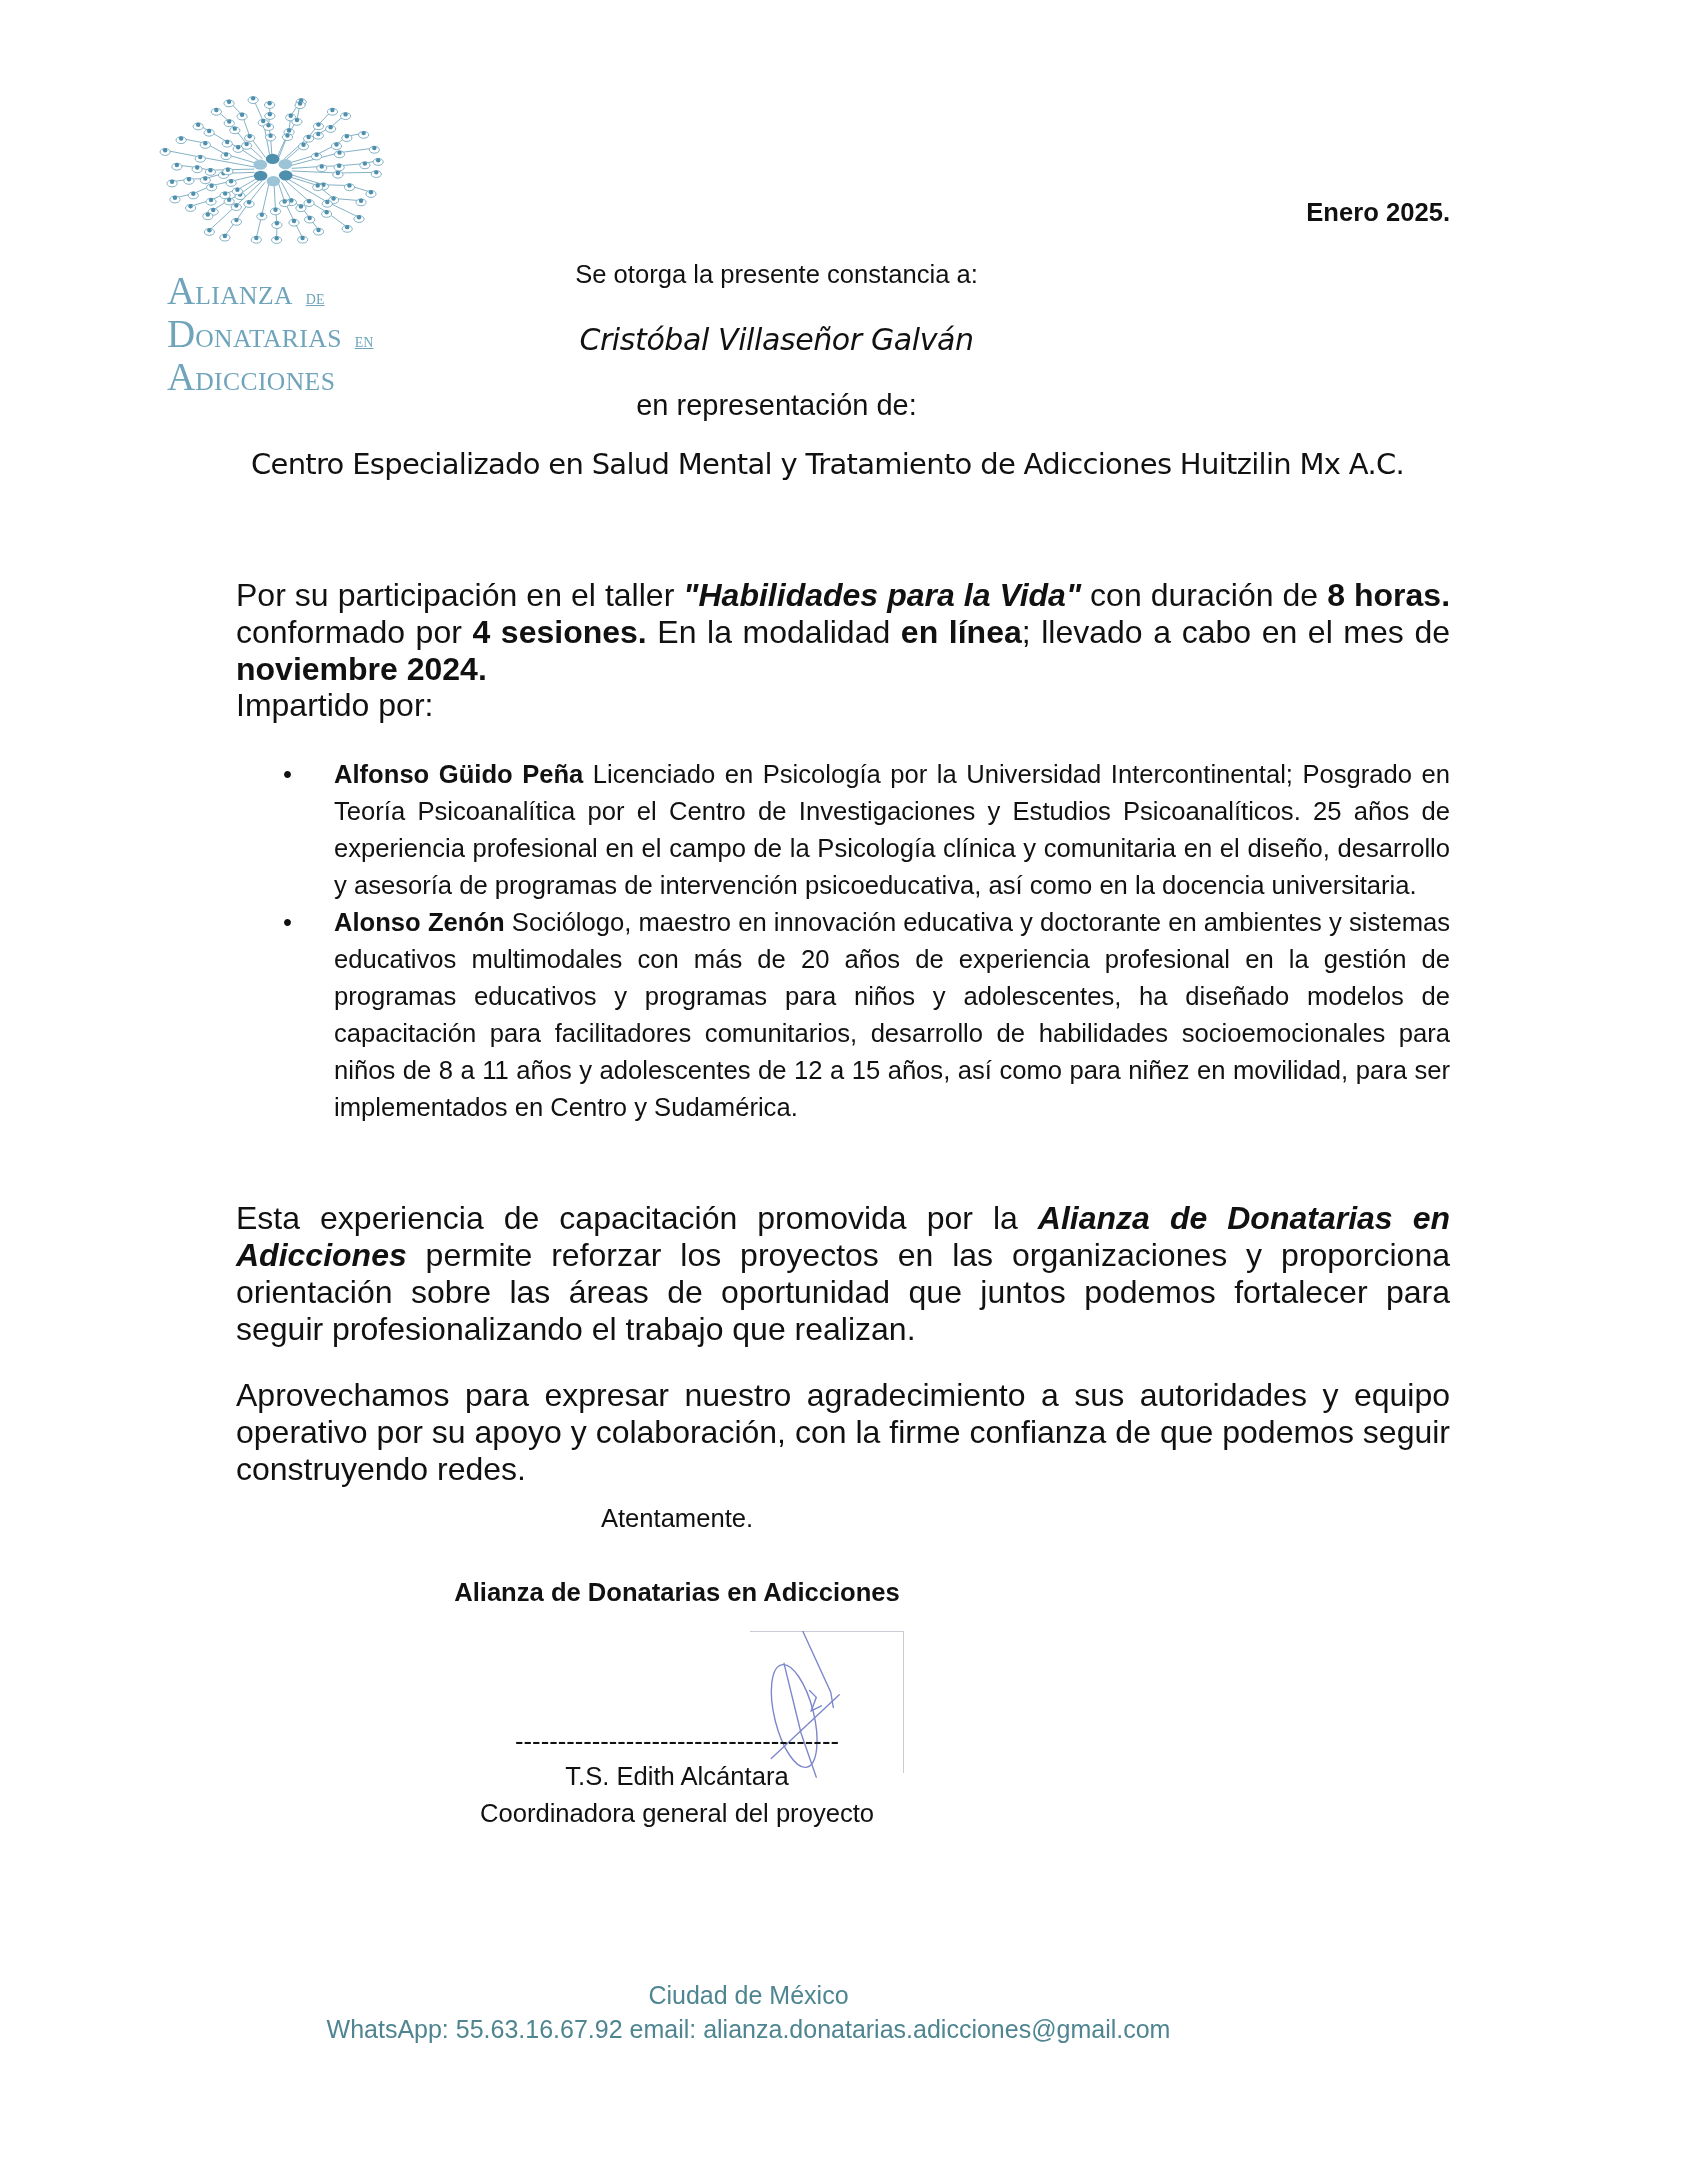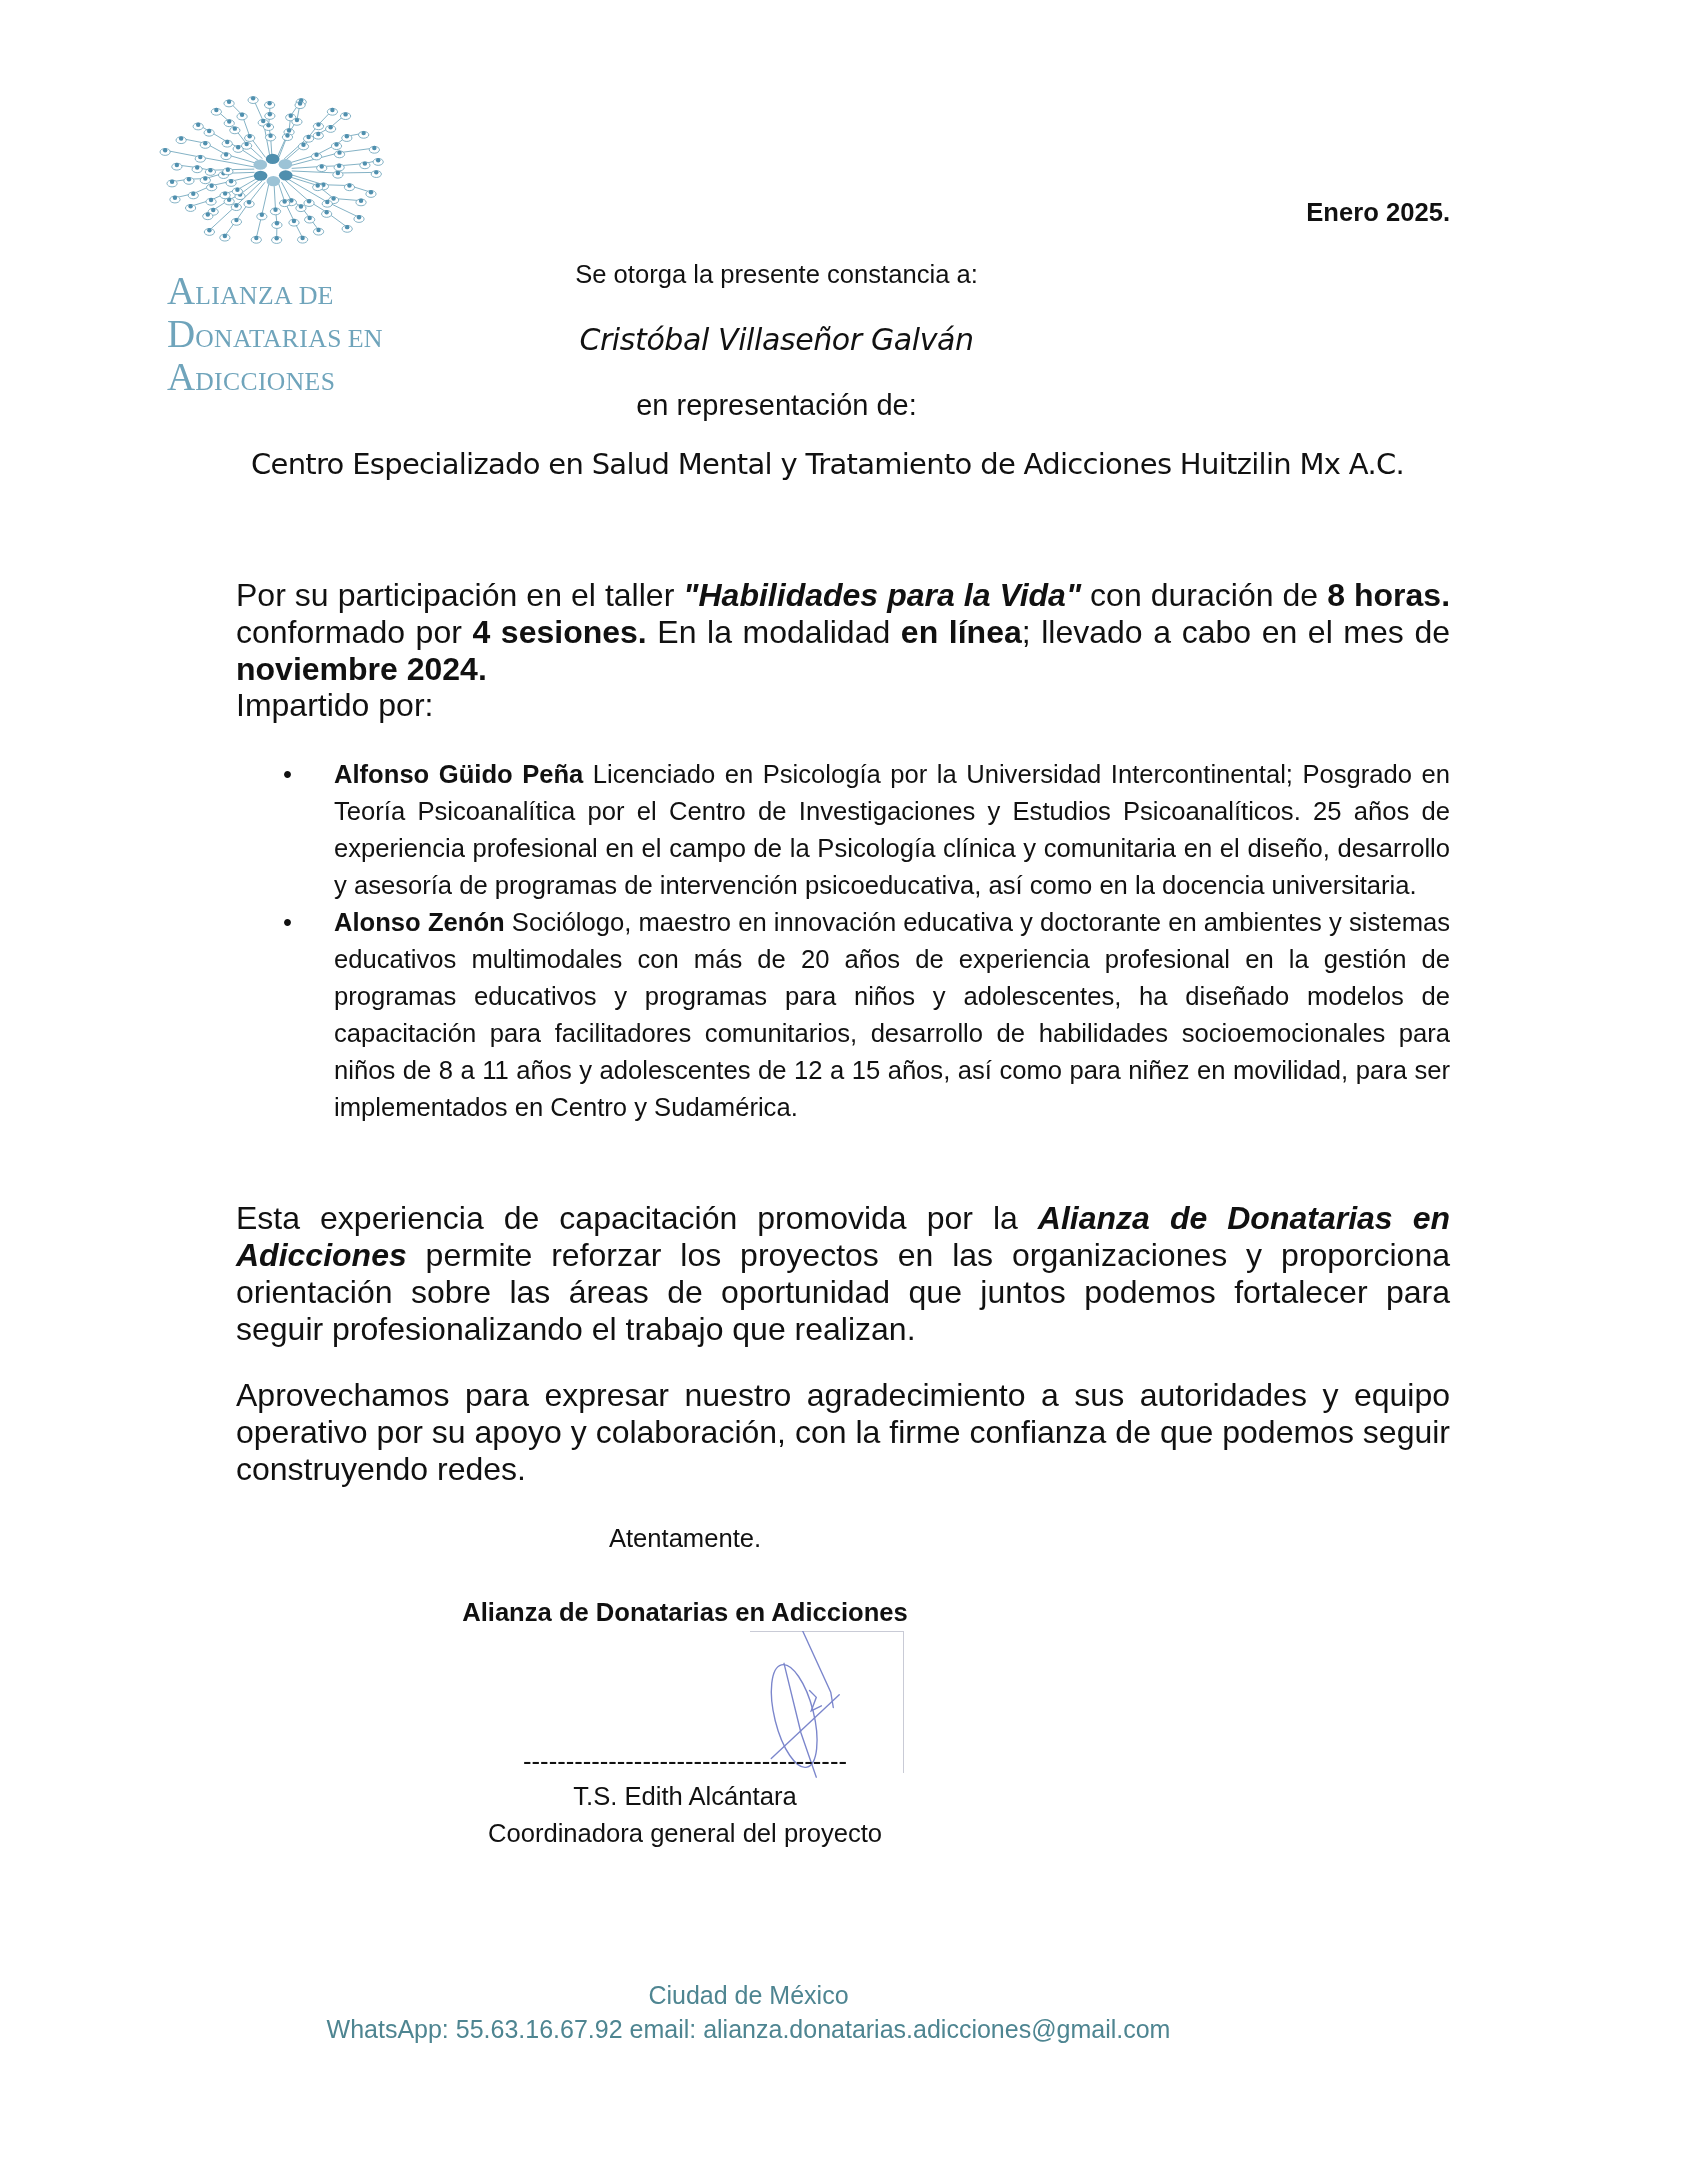--- a/index.html
+++ b/index.html
@@ -4,36 +4,36 @@
 <style>
   html, body { margin:0; padding:0; background:#ffffff; }
   body { width:1685px; height:2181px; position:relative; overflow:hidden;
          font-family:"Liberation Sans", "DejaVu Sans", sans-serif; color:#111; }
   .logo-net { position:absolute; left:145px; top:89px; width:256px; height:179px; }
   .logo-text { position:absolute; left:167px; top:274px; color:#6fa4bb;
                font-family:"Liberation Serif", "DejaVu Serif", serif; line-height:34px; }
   .logo-text .ln { display:block; white-space:nowrap; }
   .logo-text .big { font-size:39px; }
   .logo-text .sc { font-size:25.6px; letter-spacing:0.4px; }
-  .logo-text .tiny { font-size:26px; margin-left:6px; }
+  .logo-text .tiny { font-size:14px; margin-left:13px;text-decoration:underline; }
   .date { position:absolute; right:235px; top:198px; font-size:25.6px; font-weight:bold; }
   .center-line { position:absolute; left:0; width:1553px; text-align:center; }
   .l1 { top:260px; font-size:25.6px; }
   .l2 { top:322px; font-size:30px; font-family:"DejaVu Sans", sans-serif; letter-spacing:-0.4px;font-style:italic; }
   .l3 { top:389px; font-size:29px; }
   .l4 { top:447px; font-size:29px; font-family:"DejaVu Sans", sans-serif; letter-spacing:-0.7px; left:51px; }
   .body-text { position:absolute; left:236px; width:1214px; font-size:32px; line-height:37px; text-align:justify; }
   .p1 { top:577px; }
   .p-imp { top:687px; }
   .list { position:absolute; left:236px; width:1214px; top:756px; margin:0; padding:0; list-style:none; font-size:25.6px; line-height:37px; }
   .list li { position:relative; padding-left:98px; text-align:justify; margin:0; }
   .list li .bullet { position:absolute; left:47px; top:0; }
   .p3 { top:1200px; }
   .p4 { top:1377px; }
-  .sig-block { position:absolute; left:8px; width:1354px; text-align:center;margin-top:20px; }
+  .sig-block { position:absolute; left:0; width:1354px; text-align:center; }
   .atent { top:1504px; font-size:25.6px; }
   .org { top:1578px; font-size:25.6px; font-weight:bold; }
   .sig-box { position:absolute; left:750px; top:1631px; width:153px; height:141px;
              border-top:1.3px solid #c9cbd6; border-right:1.3px solid #c9cbd6; }
   .sig-svg { position:absolute; left:750px; top:1631px; width:153px; height:153px; }
   .dashes { top:1727px; font-size:25.6px; letter-spacing:0px; }
   .signer { top:1762px; font-size:25.6px; }
   .role { top:1799px; font-size:25.6px; }
   .footer { position:absolute; left:0; width:1497px; text-align:center; color:#4e8591; font-size:25px; }
   .f1 { top:1981px; }

